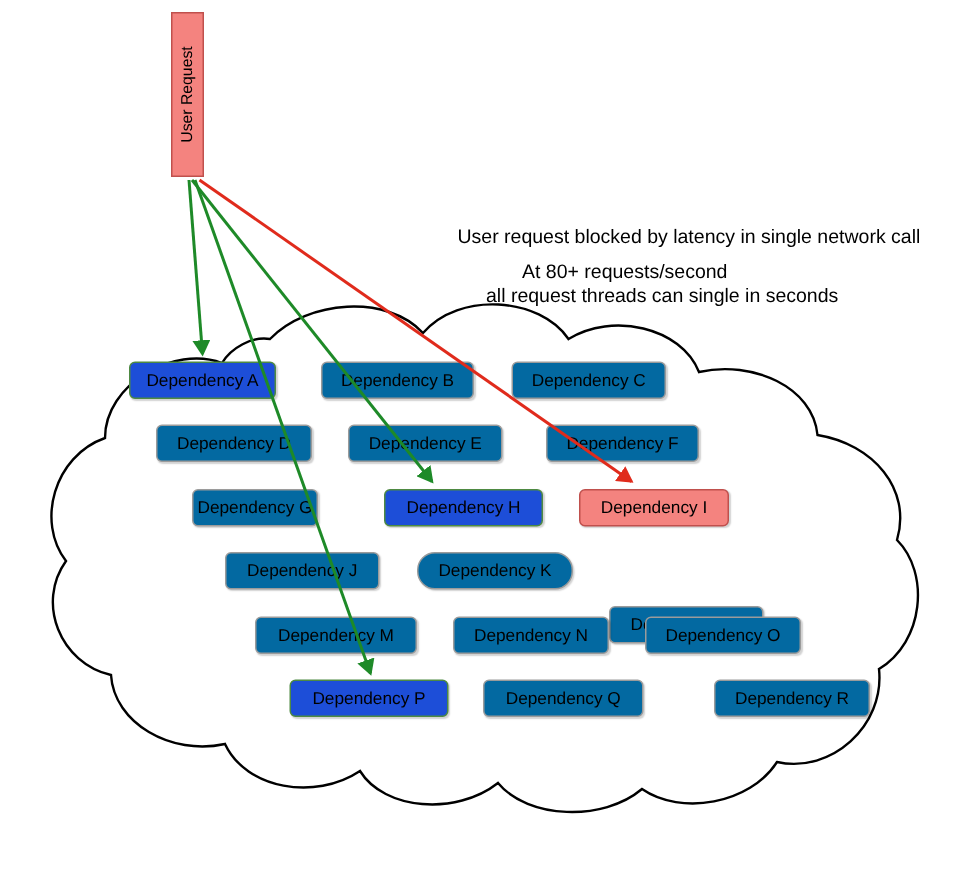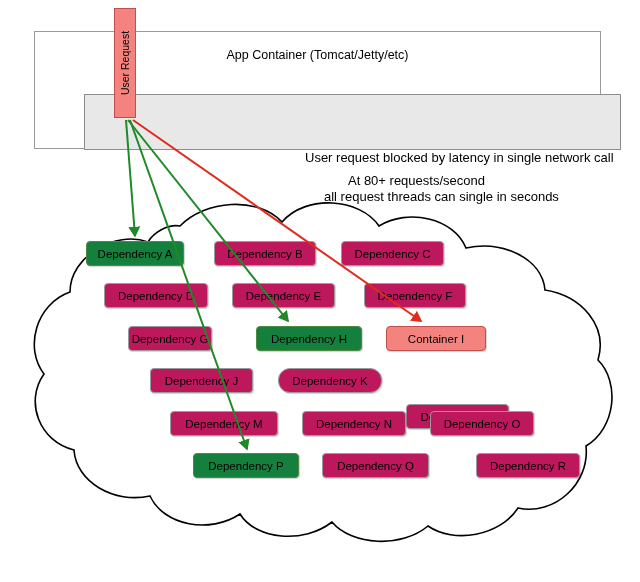--- a/index.html
+++ b/index.html
@@ -101,32 +101,32 @@
     height: 582px;
     z-index: 30;
     pointer-events: none;
   }
   
   .dep {
     position: absolute;
     height: 25px;
     border: 1px solid #9b9b9b;
     border-radius: 4px;
-    background: #be185d;
+    background: #0369a1;
     box-sizing: border-box;
     display: flex;
     align-items: center;
     justify-content: center;
     font-size: 11.5px;
     color: #000;
     z-index: 20;
     box-shadow: 1px 1px 1px rgba(0,0,0,0.18);
   }
   .dep.green {
-    background: #15803d;
+    background: #1d4ed8;
     border-color: #4e8a42;
   }
   .dep.red {
     background: #f4837f;
     border-color: #c0504d;
   }
 </style>
 </head>
 <body>
 
@@ -145,24 +145,20 @@
              C372 352, 322 350, 302 326
              C274 348, 226 344, 210 318
              C180 338, 134 330, 120 300
              C84 308, 46 286, 44 254
              C10 246, -6 206, 14 178
              C-6 152, 6 108, 40 96
              C40 60, 86 34, 118 46
              C124 36, 138 28, 150 30 Z" fill="#ffffff" stroke="#000000" stroke-width="1.6"></path>
   </svg>
 
-  <div class="app-container">
-    <div class="app-container-title">App Container (Tomcat/Jetty/etc)</div>
-    <div class="app-inner-bar"></div>
-  </div>
 
   <div class="user-request">
     <span>User Request</span>
   </div>
 
   <div class="annot annot-1">User request blocked by latency in single network call</div>
   <div class="annot annot-2">At 80+ requests/second</div>
   <div class="annot annot-3">all request threads can single in seconds</div>
 
   <svg id="arrows" viewBox="0 0 640 582" xmlns="http://www.w3.org/2000/svg">
@@ -199,21 +195,21 @@
       <div class="dep" style="left: 364px; top: 283px; width: 102px;">
         <span>Dependency F</span>
       </div>
       <div class="dep" style="left: 128px; top: 326px; width: 84px;">
         <span>Dependency G</span>
       </div>
       <div class="dep green" style="left: 256px; top: 326px; width: 106px;">
         <span>Dependency H</span>
       </div>
       <div class="dep red" style="left: 386px; top: 326px; width: 100px;">
-        <span>Container I</span>
+        <span>Dependency I</span>
       </div>
       <div class="dep" style="left: 150px; top: 368px; width: 103px;">
         <span>Dependency J</span>
       </div>
       <div class="dep" style="left: 278px; top: 368px; width: 104px; border-radius: 12px;">
         <span>Dependency K</span>
       </div>
       <div class="dep" style="left: 406px; top: 368px; width: 103px; margin-top: 36px;">
         <span>Dependency L</span>
       </div>

